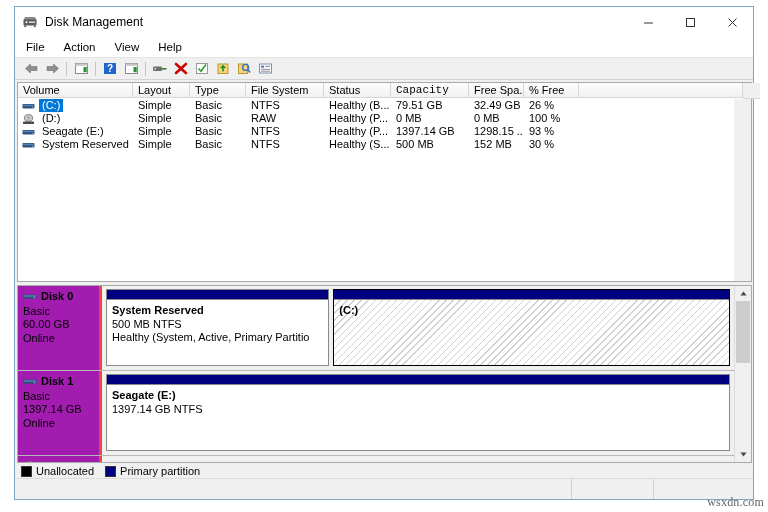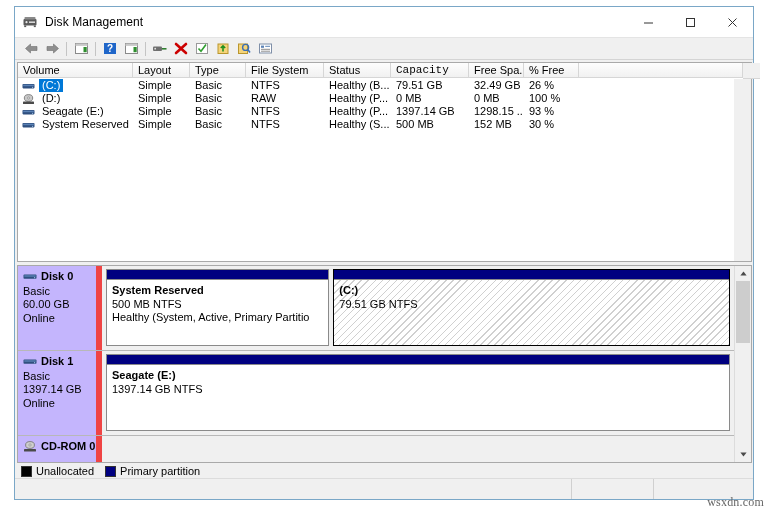--- a/index.html
+++ b/index.html
@@ -76,22 +76,22 @@
   .drv-ico{width:13px;height:10px;flex:0 0 auto;position:relative;}
   
   .gfx-pane{
     flex:1 1 auto;background:#ffffff;border:1px solid #a9a9a9;
     margin:3px 0 0 2px;width:735px;box-sizing:border-box;
     display:flex;position:relative;min-height:0;overflow:hidden;
   }
   .gfx-scroll{flex:1 1 auto;overflow:hidden;position:relative;background:#f0f0f0;}
   .disk-row{display:flex;border-bottom:1px solid #b8b8b8;background:#f0f0f0;}
   .disk-info{
-    width:84px;flex:0 0 auto;background:#c4b5fd;
-    border-right:6px solid #ef4444;padding:4px 0 0 5px;box-sizing:border-box;
+    width:84px;flex:0 0 auto;background:#a21caf;
+    border-right:3px solid #ef4444;padding:4px 0 0 5px;box-sizing:border-box;
     font-size:11px;line-height:13.5px;
   }
   .disk-title{display:flex;align-items:center;gap:4px;font-weight:bold;margin-bottom:1px;}
   .disk-meta{color:#000;}
   .parts{flex:1 1 auto;display:flex;padding:3px 4px 4px 4px;box-sizing:border-box;gap:4px;background:#f0f0f0;}
   .part{
     display:flex;flex-direction:column;box-sizing:border-box;
     border:1px solid #8a8a8a;background:#ffffff;position:relative;
   }
   .part-cap{height:9px;background:#000080;flex:0 0 auto;border-bottom:1px solid #8a8a8a;}
@@ -165,20 +165,26 @@
       </div>
       <div class="win-btn close">
         <svg width="11" height="11" viewBox="0 0 11 11">
             <line x1="1.5" y1="1.5" x2="9.5" y2="9.5" stroke="#333" stroke-width="1"></line>
             <line x1="9.5" y1="1.5" x2="1.5" y2="9.5" stroke="#333" stroke-width="1"></line>
           </svg>
       </div>
     </div>
   </div>
 
+  <div class="menubar">
+    <div class="menu-item">File</div>
+    <div class="menu-item">Action</div>
+    <div class="menu-item">View</div>
+    <div class="menu-item">Help</div>
+  </div>
 
   <div class="toolbar">
     <div class="tb">
       <svg width="15" height="13" viewBox="0 0 15 13">
         <path d="M6.5 2 L1.5 6.5 L6.5 11 L6.5 8.5 L13 8.5 L13 4.5 L6.5 4.5 Z" fill="#8f8f8f" stroke="#6e6e6e" stroke-width=".6"></path>
       </svg>
     </div>
     <div class="tb">
       <svg width="15" height="13" viewBox="0 0 15 13">
         <path d="M8.5 2 L13.5 6.5 L8.5 11 L8.5 8.5 L2 8.5 L2 4.5 L8.5 4.5 Z" fill="#8f8f8f" stroke="#6e6e6e" stroke-width=".6"></path>
@@ -368,21 +374,20 @@
                 <div class="part-body">
                   <div class="pt name">System Reserved</div>
                   <div class="pt">500 MB NTFS</div>
                   <div class="pt">Healthy (System, Active, Primary Partitio</div>
                 </div>
               </div>
               <div class="part sel" style="flex: 330 0 0px;">
                 <div class="part-cap" style="background: rgb(0, 0, 128);"></div>
                 <div class="part-body hatched">
                   <div class="pt name">(C:)</div>
-                  <div class="pt">79.51 GB NTFS</div>
                 </div>
               </div>
             </div>
           </div>
           <div class="disk-row" style="height: 84px;">
             <div class="disk-info">
               <div class="disk-title">
                 <span style="width: 14px; height: 12px; display: inline-block;"><svg width="14" height="12" viewBox="0 0 14 12">
                     <rect x="0.5" y="3.6" width="13" height="4.2" rx="0.8" fill="#2f4f7f"></rect>
                     <rect x="1.3" y="4.3" width="11.4" height="1.4" fill="#5b82b5"></rect>

